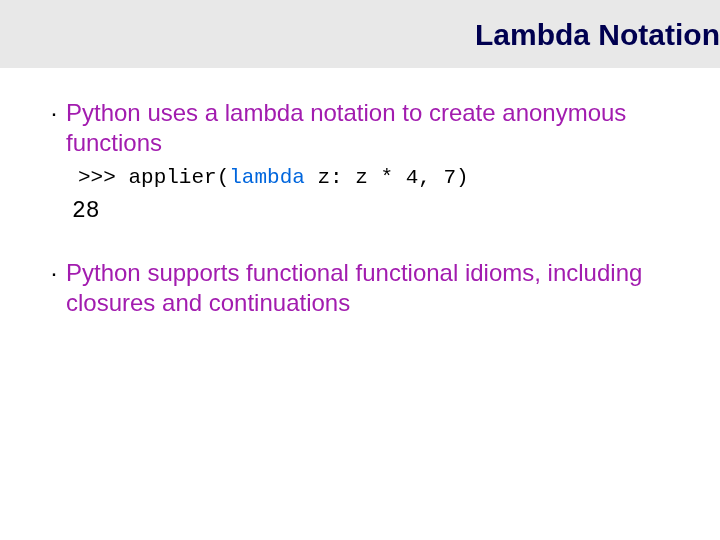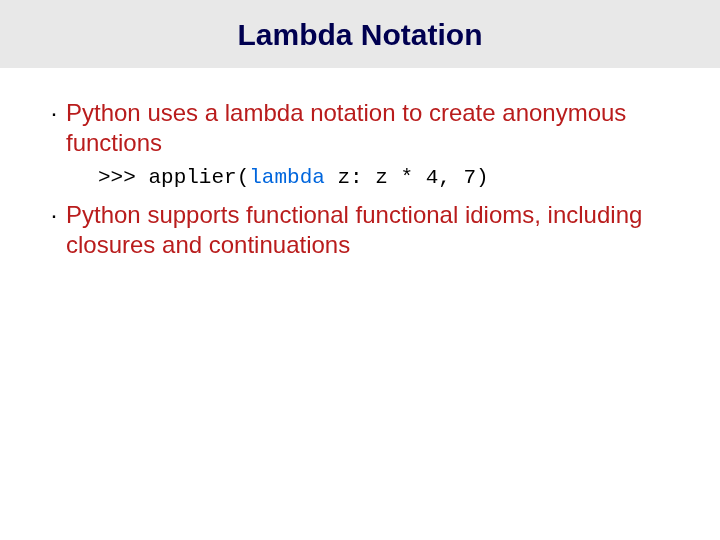--- a/index.html
+++ b/index.html
@@ -10,21 +10,21 @@
     body {
       width: 720px;
       height: 540px;
       background: #ffffff;
       font-family: Arial, Helvetica, sans-serif;
       overflow: hidden;
     }
     .title-bar {
       background: #e8e8e8;
       padding: 18px 0 16px 0;
-      text-align: center;
+      text-align: right;
       margin: 0;
     }
     .title-bar h1 {
       font-size: 30px;
       font-weight: bold;
       color: #000050;
     }
     .content {
       padding: 30px 50px 0 50px;
     }
@@ -37,32 +37,31 @@
     }
     .bullet-dot {
       font-size: 24px;
       line-height: 30px;
       margin-right: 8px;
       color: #000;
     }
     .bullet-text {
       font-size: 24px;
       line-height: 30px;
-      color: #b91c1c;
+      color: #a21caf;
     }
     .code-block {
       margin-left: 28px;
       margin-top: 6px;
       font-family: "Courier New", Courier, monospace;
       font-size: 21px;
       line-height: 28px;
     }
     .code-line {
       white-space: pre;
-      margin-left: 20px;
     }
     .kw-lambda {
       color: #0066dd;
     }
     .output-line {
       margin-left: 22px;
       font-family: "Courier New", Courier, monospace;
       font-size: 23px;
       line-height: 30px;
       margin-top: 4px;
@@ -79,20 +78,21 @@
 <div class="content">
 
   <div class="bullet-item">
     <div class="bullet-row">
       <span class="bullet-dot">·</span>
       <span class="bullet-text">Python uses a lambda notation to create anonymous functions</span>
     </div>
     <div class="code-block">
       <div class="code-line"><span>&gt;&gt;&gt; </span><span>applier(</span><span class="kw-lambda">lambda</span><span> z: z * 4, 7)</span></div>
     </div>
+    <div class="output-line">28</div>
   </div>
 
   <div class="bullet-item">
     <div class="bullet-row">
       <span class="bullet-dot">·</span>
       <span class="bullet-text">Python supports functional functional idioms, including closures and continuations</span>
     </div>
   </div>
 
 </div>

